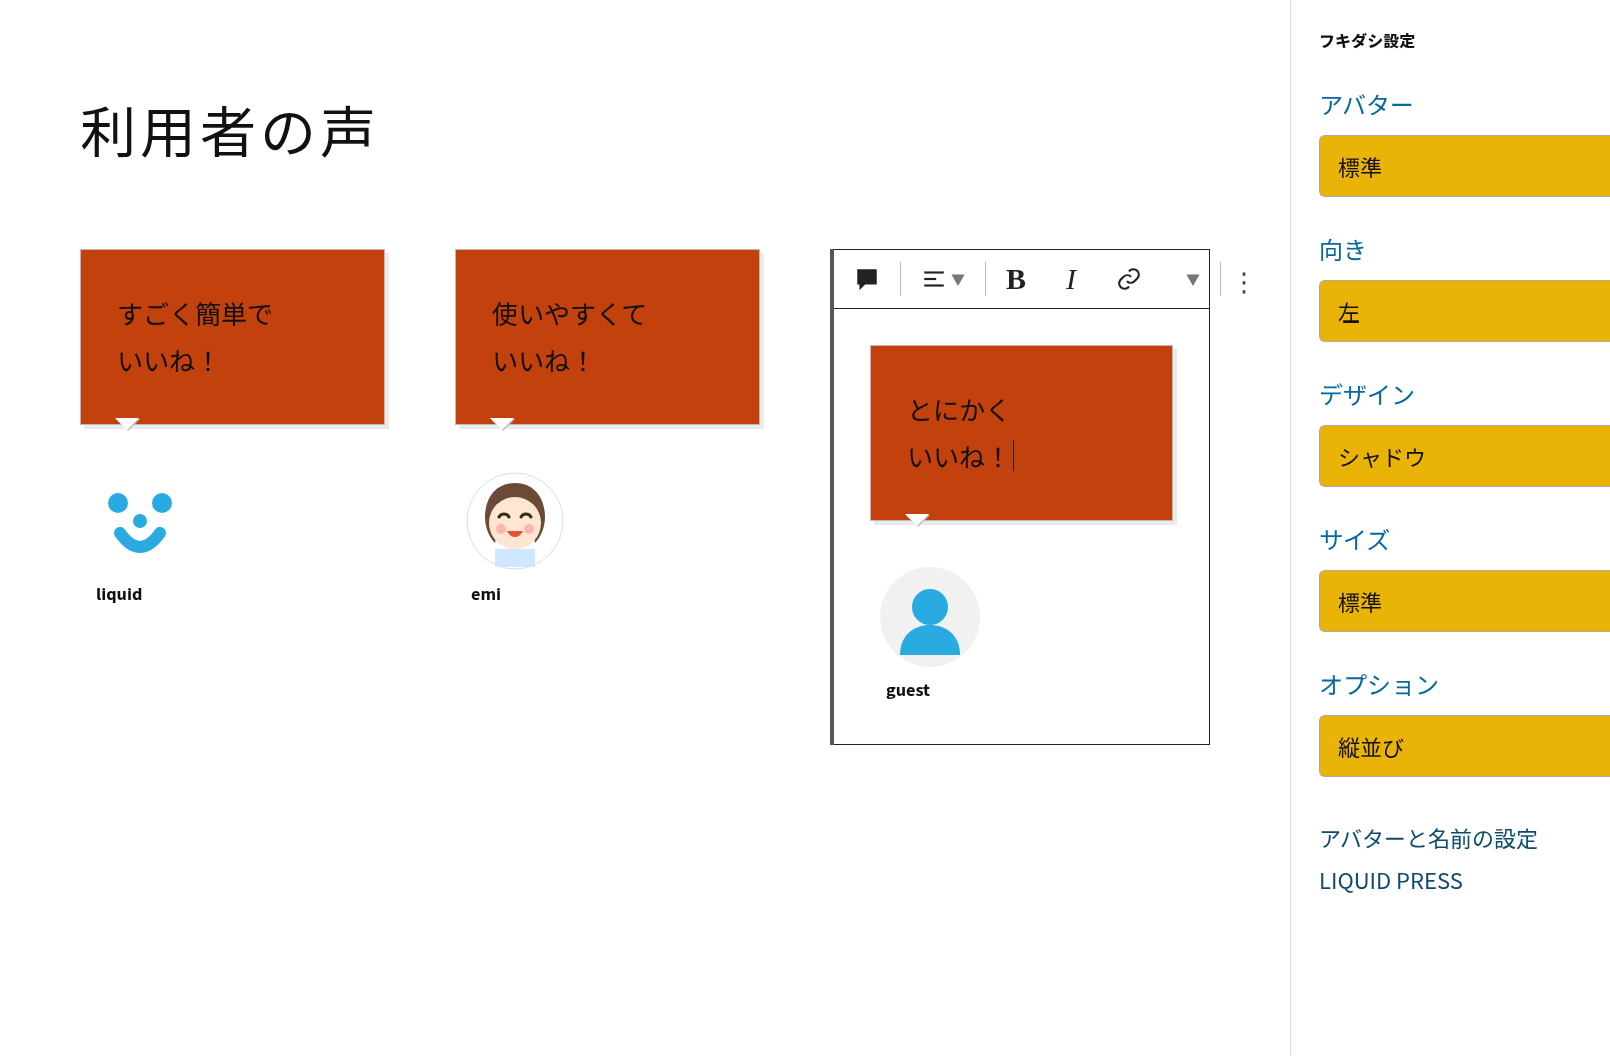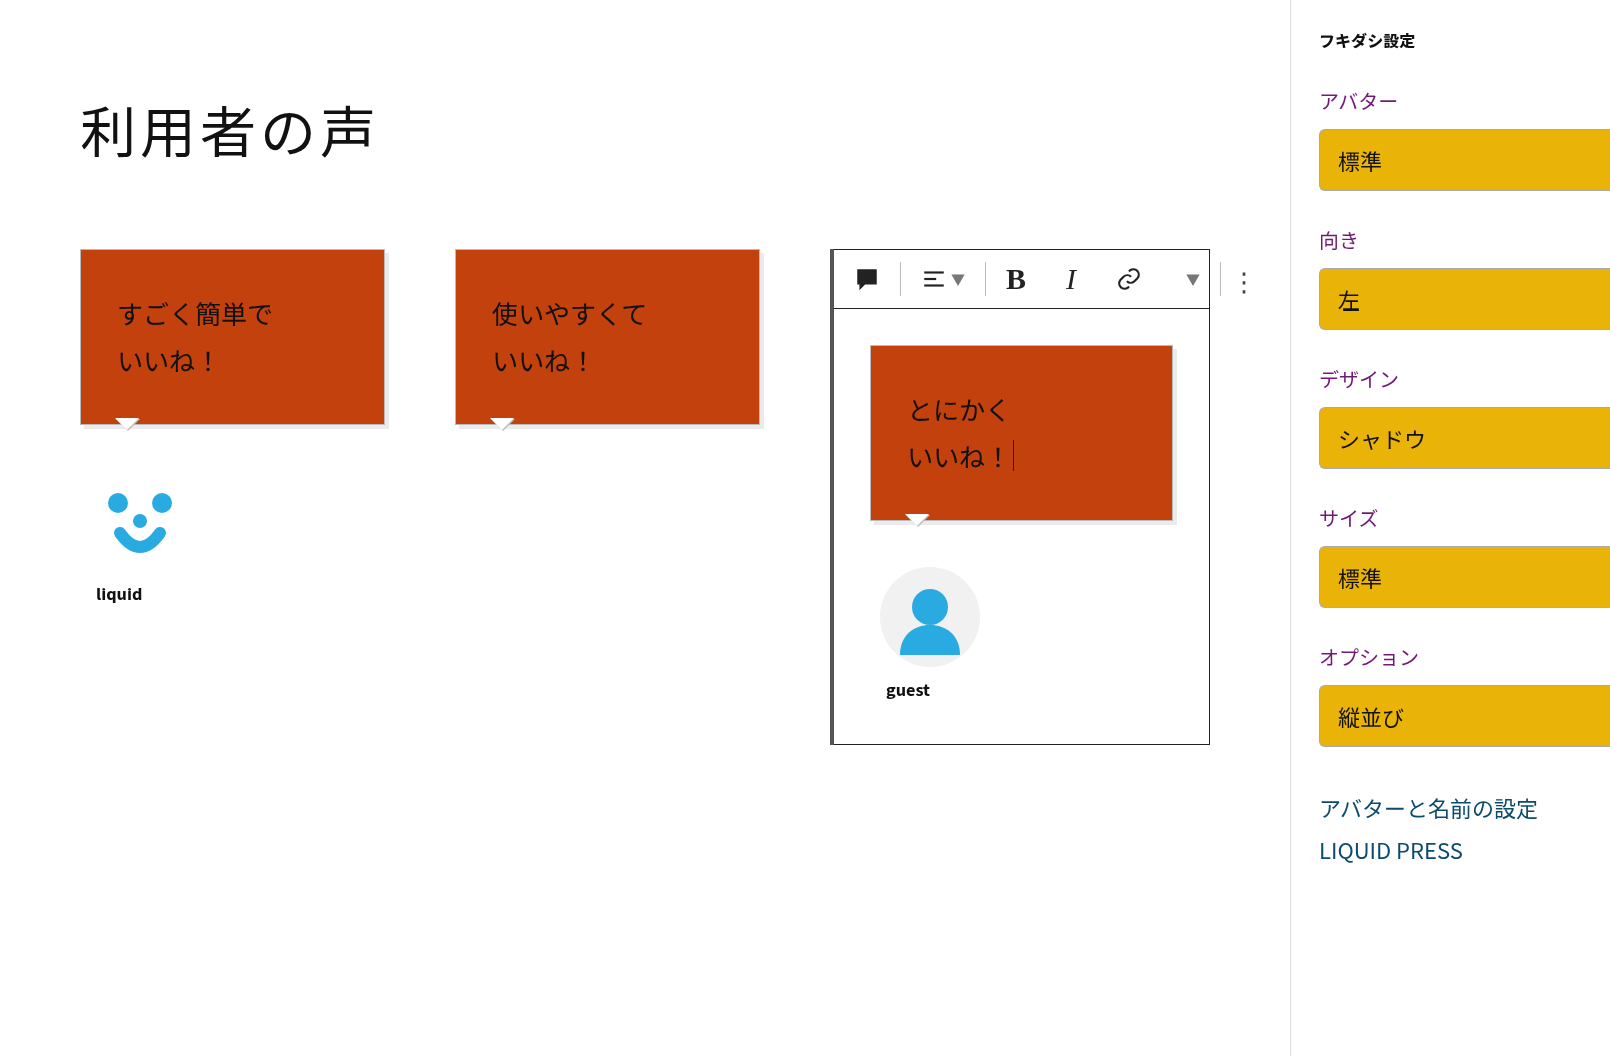--- a/index.html
+++ b/index.html
@@ -63,21 +63,21 @@
 
   
   .panel {
     position: absolute; right: 0; top: 0; bottom: 0; width: 320px;
     border-left: 1px solid #ddd; background: #fff;
     padding: 28px 0 20px 28px;
     font-size: 20px;
   }
   .panel h2 { font-size: 16px; font-weight: 800; margin-bottom: 34px; }
   .field { margin-bottom: 34px; }
-  .field-label { color: #701a75; font-size: 20px; margin-bottom: 14px; }
+  .field-label { color: #0369a1; font-size: 24px; margin-bottom: 14px; }
   .select {
     border: 1px solid #aaa;
     border-right: none;
     border-radius: 6px 0 0 6px;
     padding: 14px 18px;
     font-size: 22px;
     background: #eab308;
     cursor: pointer;
     width: 100%;
   }
@@ -110,20 +110,36 @@
           </div>
           <div class="uname">liquid</div>
         </div>
       </div>
 
       <div class="card">
         <div class="balloon">
           <div>使いやすくて</div>
           <div>いいね！</div>
         </div>
+        <div class="avatar-row">
+          <div class="avatar" style="background:#fff;">
+            <svg viewBox="0 0 100 100">
+              <circle cx="50" cy="50" r="48" fill="#fff" stroke="#ddd"></circle>
+              <path d="M50 12c-20 0-30 16-30 34 0 10 4 20 10 26 2-8 0-14 0-14s6 6 20 6 20-6 20-6 -2 6 0 14c6-6 10-16 10-26 0-18-10-34-30-34z" fill="#6b4a38"></path>
+              <circle cx="50" cy="52" r="26" fill="#ffe6d3"></circle>
+              <path d="M34 46c2-4 8-4 10 0" stroke="#3a2a1a" stroke-width="3" fill="none" stroke-linecap="round"></path>
+              <path d="M56 46c2-4 8-4 10 0" stroke="#3a2a1a" stroke-width="3" fill="none" stroke-linecap="round"></path>
+              <circle cx="36" cy="58" r="5" fill="#ffb3b3"></circle>
+              <circle cx="64" cy="58" r="5" fill="#ffb3b3"></circle>
+              <path d="M42 60c4 8 12 8 16 0z" fill="#e0523b"></path>
+              <rect x="30" y="78" width="40" height="18" fill="#cfe8ff"></rect>
+            </svg>
+          </div>
+          <div class="uname">emi</div>
+        </div>
       </div>
 
       <div class="editor-block">
         <div class="block-outline">
           <div class="toolbar">
             <div class="btn active">
               <svg viewBox="0 0 24 24">
                   <path d="M4 4h16v12H10l-4 4v-4H4z" fill="#222"></path>
                 </svg>
             </div>

